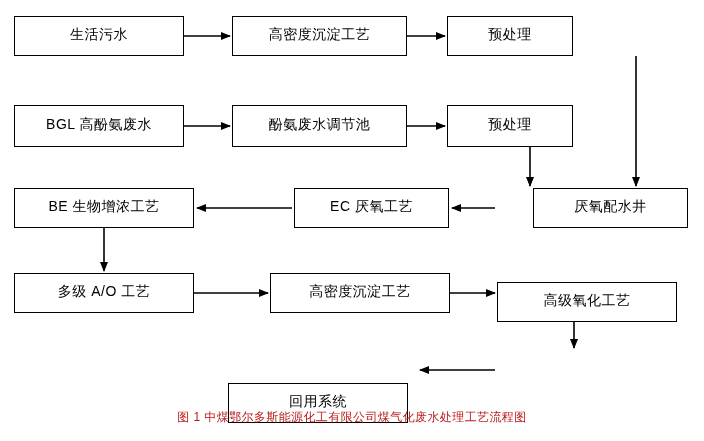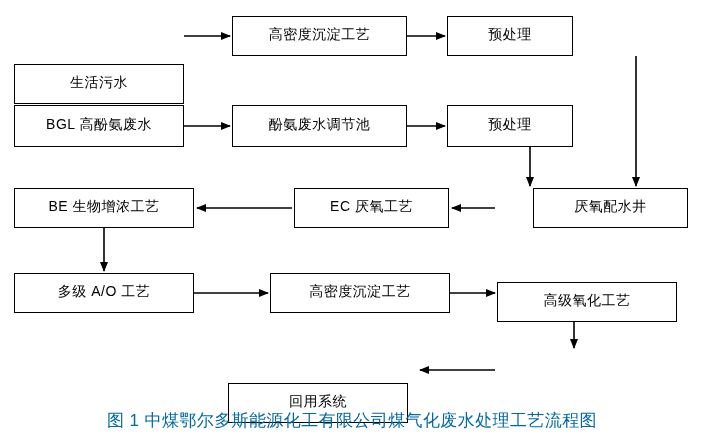--- a/index.html
+++ b/index.html
@@ -40,22 +40,22 @@
     top: 0;
     width: 704px;
     height: 441px;
     pointer-events: none;
   }
   .caption {
     position: absolute;
     left: 0;
     width: 704px;
     text-align: center;
-    font-size: 17px;
-    color: #0369a1;
+    font-size: 12px;
+    color: #b91c1c;
     letter-spacing: 0.4px;
   }
 </style>
 </head>
 <body>
 
 <div id="stage">
 
   <svg class="edges" viewBox="0 0 704 441">
     <defs>
@@ -82,21 +82,21 @@
 
     <line x1="194" y1="293" x2="268" y2="293" stroke="#000000" stroke-width="1.6" marker-end="url(#arrow)"></line>
 
     <line x1="450" y1="293" x2="495" y2="293" stroke="#000000" stroke-width="1.6" marker-end="url(#arrow)"></line>
 
     <line x1="574" y1="313" x2="574" y2="348" stroke="#000000" stroke-width="1.6" marker-end="url(#arrow)"></line>
 
     <line x1="495" y1="370" x2="420" y2="370" stroke="#000000" stroke-width="1.6" marker-end="url(#arrow)"></line>
   </svg>
 
-  <div class="node" style="left:14px;top:16px;width:170px;height:40px;margin-top:48px;">
+  <div class="node" style="left:14px;top:16px;width:170px;height:40px;">
     <span>生活污水</span>
   </div>
   <div class="node" style="left:232px;top:16px;width:175px;height:40px;">
     <span>高密度沉淀工艺</span>
   </div>
   <div class="node" style="left:447px;top:16px;width:126px;height:40px;">
     <span>预处理</span>
   </div>
 
   <div class="node" style="left:14px;top:105px;width:170px;height:42px;">

